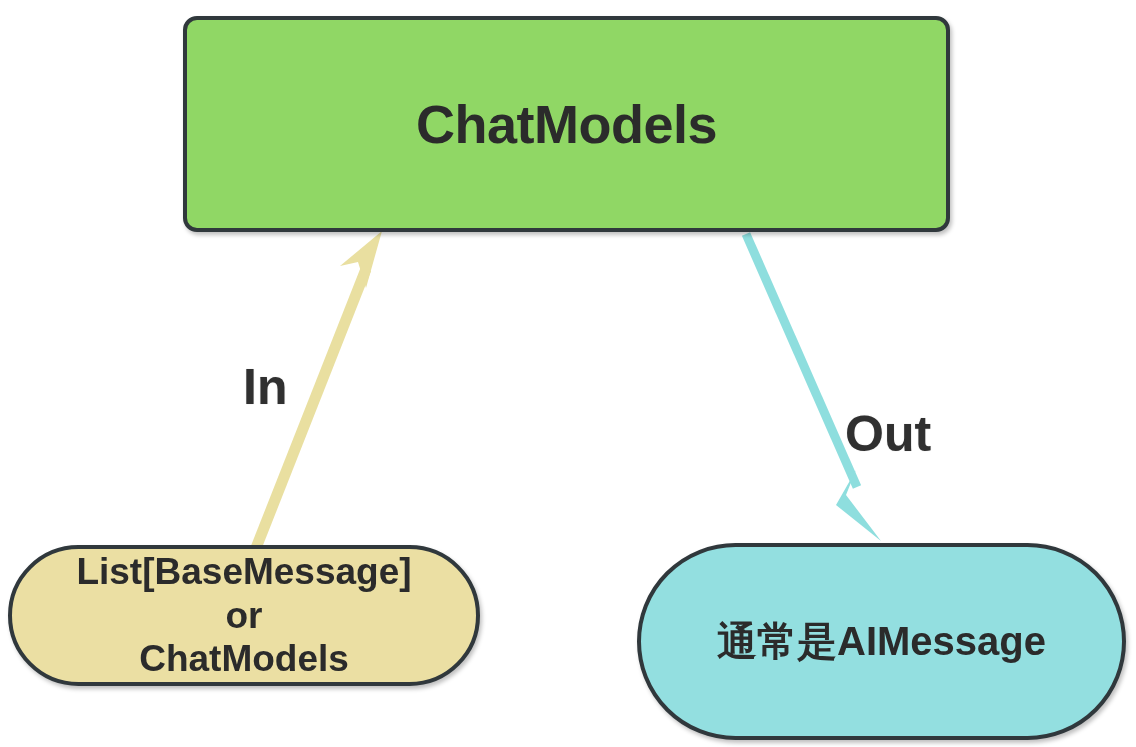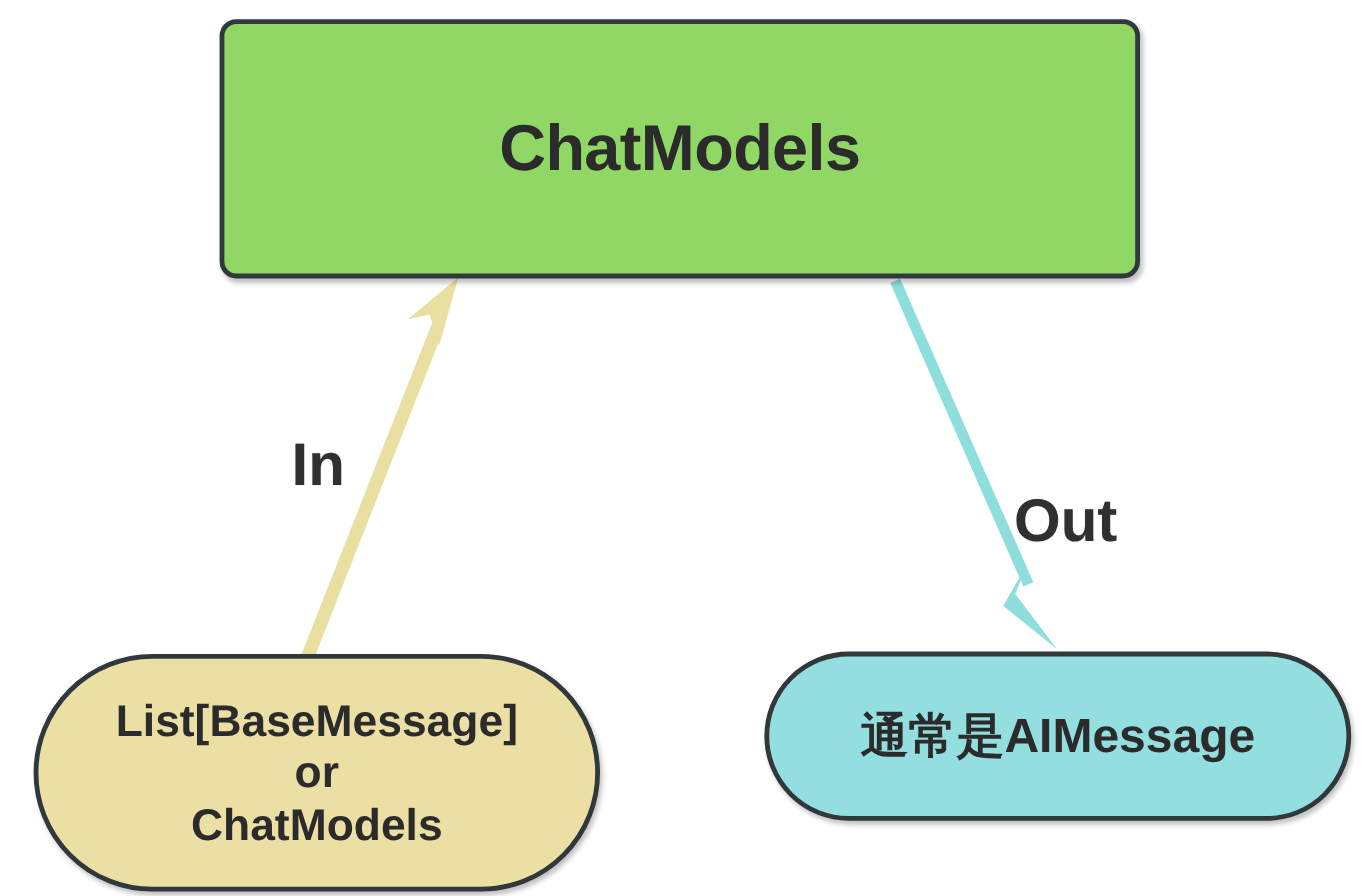--- a/index.html
+++ b/index.html
@@ -33,35 +33,35 @@
     left: 183px;
     top: 16px;
     width: 767px;
     height: 216px;
     background: #90d765;
     border-radius: 14px;
     font-size: 54px;
     letter-spacing: -0.5px;
   }
   #node-input {
-    left: 28px;
+    left: 8px;
     top: 545px;
     width: 472px;
-    height: 198px;
+    height: 141px;
     background: #ebdfa3;
     border-radius: 99px;
     font-size: 37px;
     line-height: 1.18;
     text-align: center;
   }
   #node-output {
     left: 637px;
     top: 543px;
     width: 489px;
-    height: 141px;
+    height: 197px;
     background: #93dfe0;
     border-radius: 99px;
     font-size: 40px;
   }
   .node-text {
     display: block;
     width: 100%;
     padding: 0 24px;
     box-sizing: border-box;
   }

